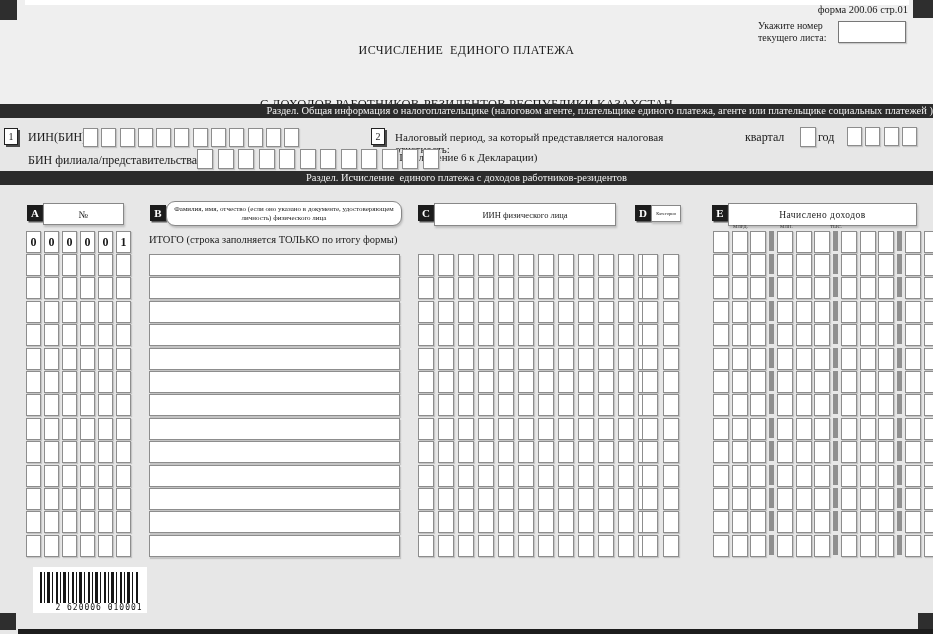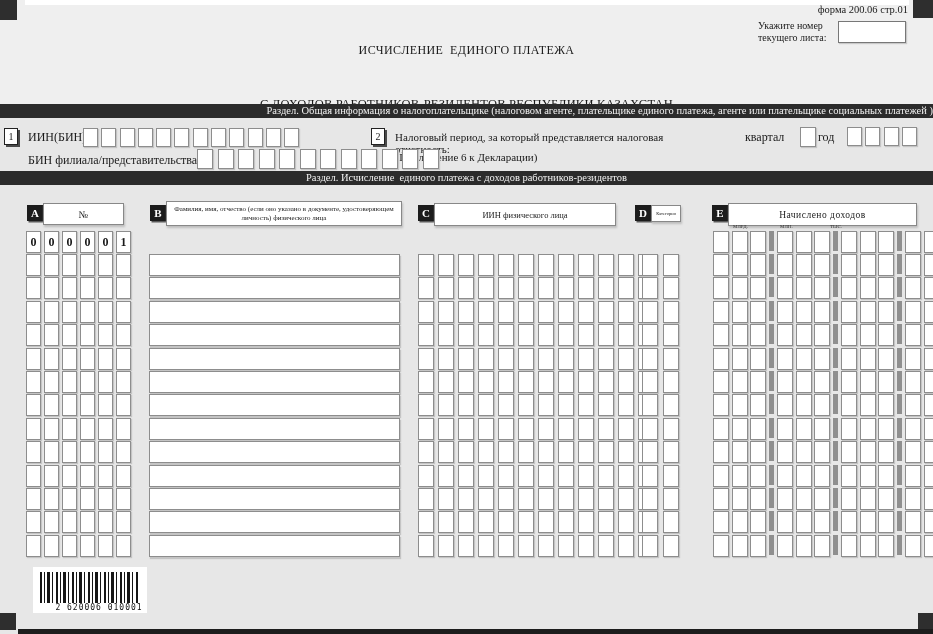--- a/index.html
+++ b/index.html
@@ -141,21 +141,21 @@
       <div class="cell cell-bin"></div>
       <div class="cell cell-bin"></div>
     </div>
 
   <div class="bar bar2">Раздел. Исчисление  единого платежа с доходов работников-резидентов</div>
 
   <div class="lsq" style="left:27px;top:205px;">A</div>
   <div class="hbox" style="left:43px;top:203px;width:79px;height:20px;font-size:10px;">№</div>
 
   <div class="lsq" style="left:150px;top:205px;">B</div>
-  <div class="hbox" style="left:166px;top:201px;width:236px;height:25px;font-size:7px;line-height:1.2;padding:0 4px;box-sizing:border-box;">Фамилия, имя, отчество (если оно указано в документе, удостоверяющем личность) физического лица</div>
+  <div class="hbox" style="left:166px;top:201px;width:236px;height:25px;font-size:7px;line-height:1.2;padding:0 4px;box-sizing:border-box;border-radius:9px;">Фамилия, имя, отчество (если оно указано в документе, удостоверяющем личность) физического лица</div>
 
   <div class="lsq" style="left:418px;top:205px;">C</div>
   <div class="hbox" style="left:434px;top:203px;width:180px;height:21px;font-size:8.5px;">ИИН физического лица</div>
 
   <div class="lsq" style="left:635px;top:205px;">D</div>
   <div class="hbox" style="left:651px;top:205px;width:28px;height:15px;font-size:4.5px;">Категория</div>
 
   <div class="lsq" style="left:712px;top:205px;">E</div>
   <div class="hbox" style="left:728px;top:203px;width:187px;height:21px;font-size:9.5px;letter-spacing:.5px;">Начислено доходов</div>
   <div class="units">
@@ -166,20 +166,21 @@
 
   <div class="itogo">
     <div class="awrap" id="itogo-cells">
         <div class="cell ">0</div>
         <div class="cell ">0</div>
         <div class="cell ">0</div>
         <div class="cell ">0</div>
         <div class="cell ">0</div>
         <div class="cell ">1</div>
       </div>
+    <div class="itogo-label">ИТОГО (строка заполняется ТОЛЬКО по итогу формы)</div>
     <div class="ewrap" id="itogo-e">
         <div class="egroup">
           <div class="cell "></div>
           <div class="cell "></div>
           <div class="cell "></div>
         </div>
         <div class="esep"></div>
         <div class="egroup">
           <div class="cell "></div>
           <div class="cell "></div>

